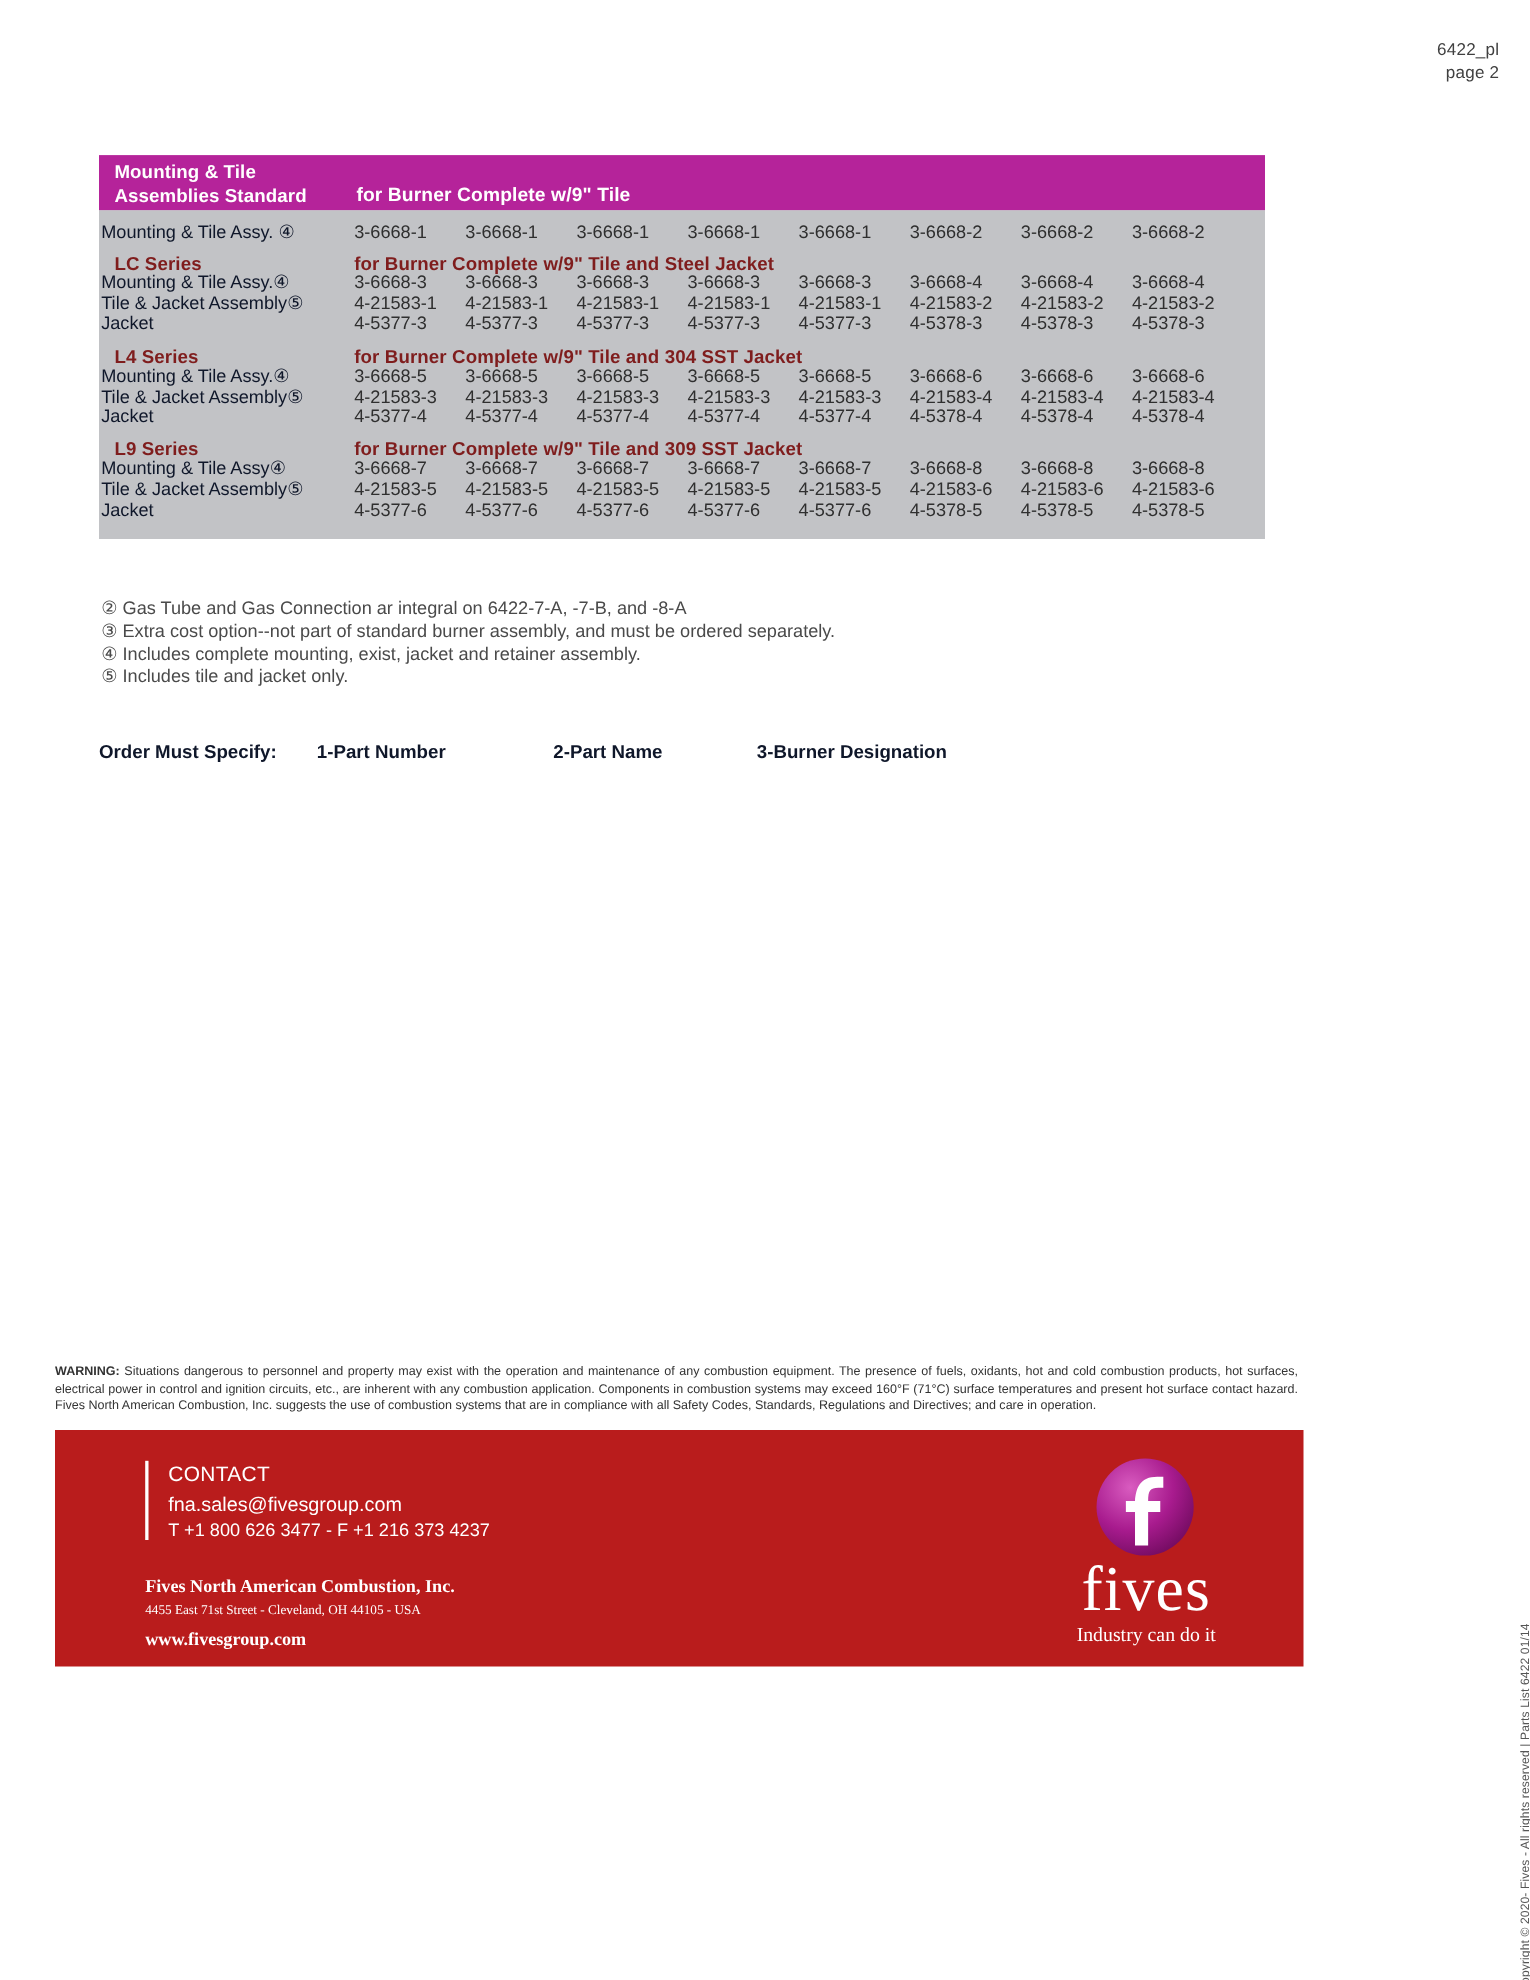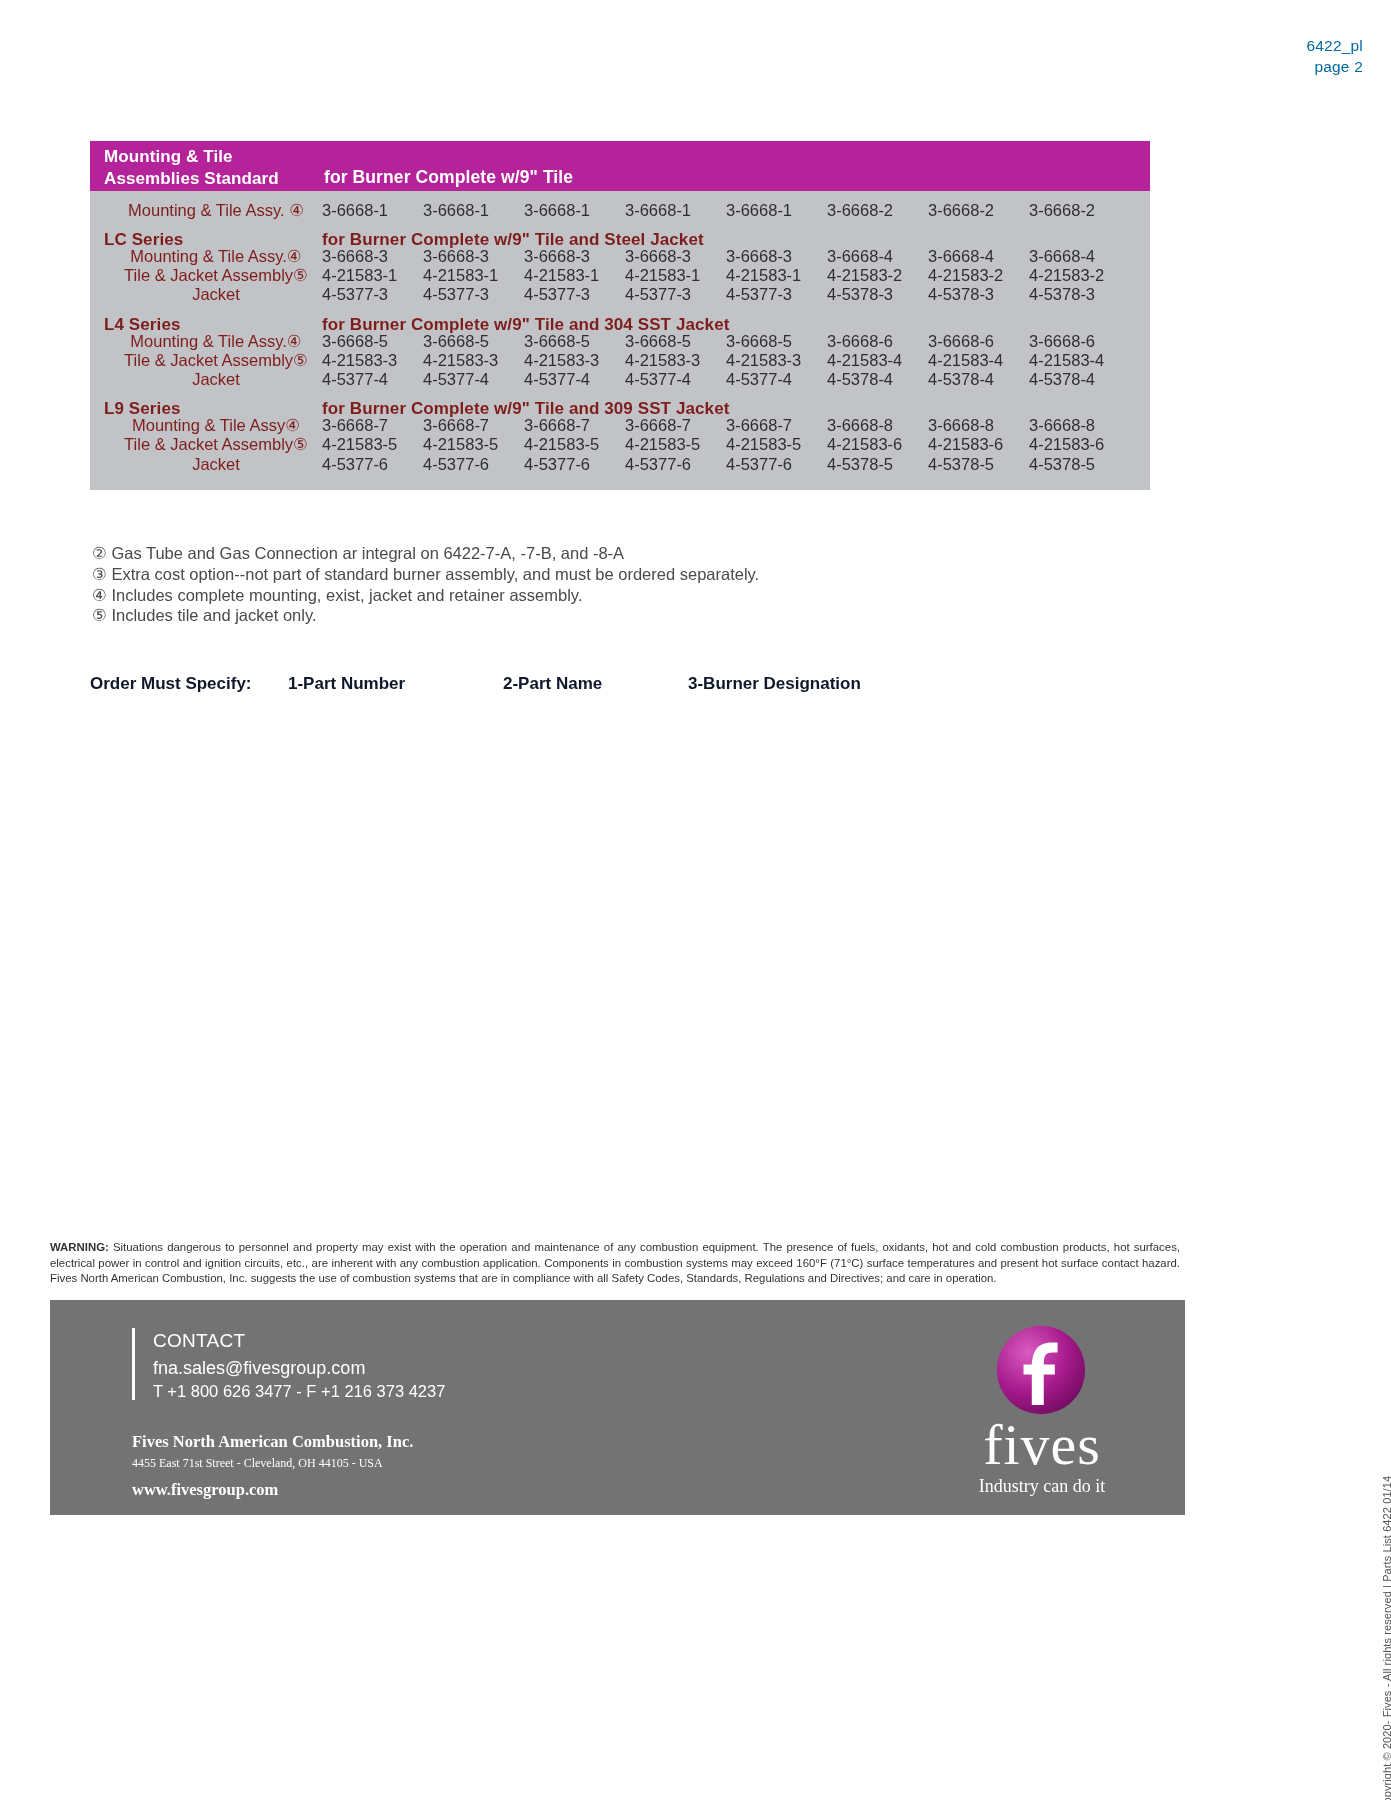--- a/index.html
+++ b/index.html
@@ -9,21 +9,21 @@
     background:#ffffff;
     font-family:"Liberation Sans", sans-serif;
     color:#3b3b3b;
     overflow:hidden;
   }
 
   
   #page-header {
     position:absolute; top:36px; right:28px;
     text-align:right; line-height:1.35;
-    font-size:15.5px; color:#0369a1; letter-spacing:.2px;
+    font-size:15.5px; color:#404040; letter-spacing:.2px;
   }
 
   
   #parts-table {
     position:absolute; left:90px; top:141px;
     width:1060px;
   }
   .tbl-head {
     background:#b5239a; color:#ffffff;
     padding:6px 0 7px 0;
@@ -34,22 +34,22 @@
     font-size:17px; line-height:1.27; font-weight:600; letter-spacing:.1px;
   }
   .tbl-head .head-right {
     position:absolute; left:234px; top:26px;
     font-size:17.5px; font-weight:600; letter-spacing:.1px;
   }
   .tbl-body { background:#c2c3c6; padding:0 0 16px 0; }
 
   .row { display:flex; align-items:baseline; height:19.2px; }
   .row .lab {
-    width:232px; padding-left:20px;
-    font-size:16.5px; color:#7f1d1d; white-space:nowrap;text-align:center;
+    width:232px; padding-left:2px;
+    font-size:16.5px; color:#0f172a; white-space:nowrap;
   }
   .row .cell {
     width:101px; font-size:16.5px; color:#2f2f2f;
     text-align:left; white-space:nowrap;
   }
   .row.first-data { padding-top:10px; height:29px; }
 
   .section-band {
     display:flex; align-items:baseline;
     color:#7f1d1d; font-weight:600; font-size:17px;
@@ -88,21 +88,21 @@
   #warning {
     position:absolute; left:50px; top:1240px; width:1130px;
     font-size:11.4px; line-height:15.5px; color:#333; text-align:justify;
   }
   #warning b { font-weight:700; }
 
   
   #footer {
     position:absolute; left:50px; top:1300px;
     width:1135px; height:215px;
-    background:#737373; color:#ffffff;
+    background:#b91c1c; color:#ffffff;
   }
   #contact-bar {
     position:absolute; left:82px; top:28px; width:3px; height:72px;
     background:#ffffff;
   }
   #contact-title {
     position:absolute; left:103px; top:30px;
     font-size:19px; letter-spacing:.3px;
   }
   #contact-email {

